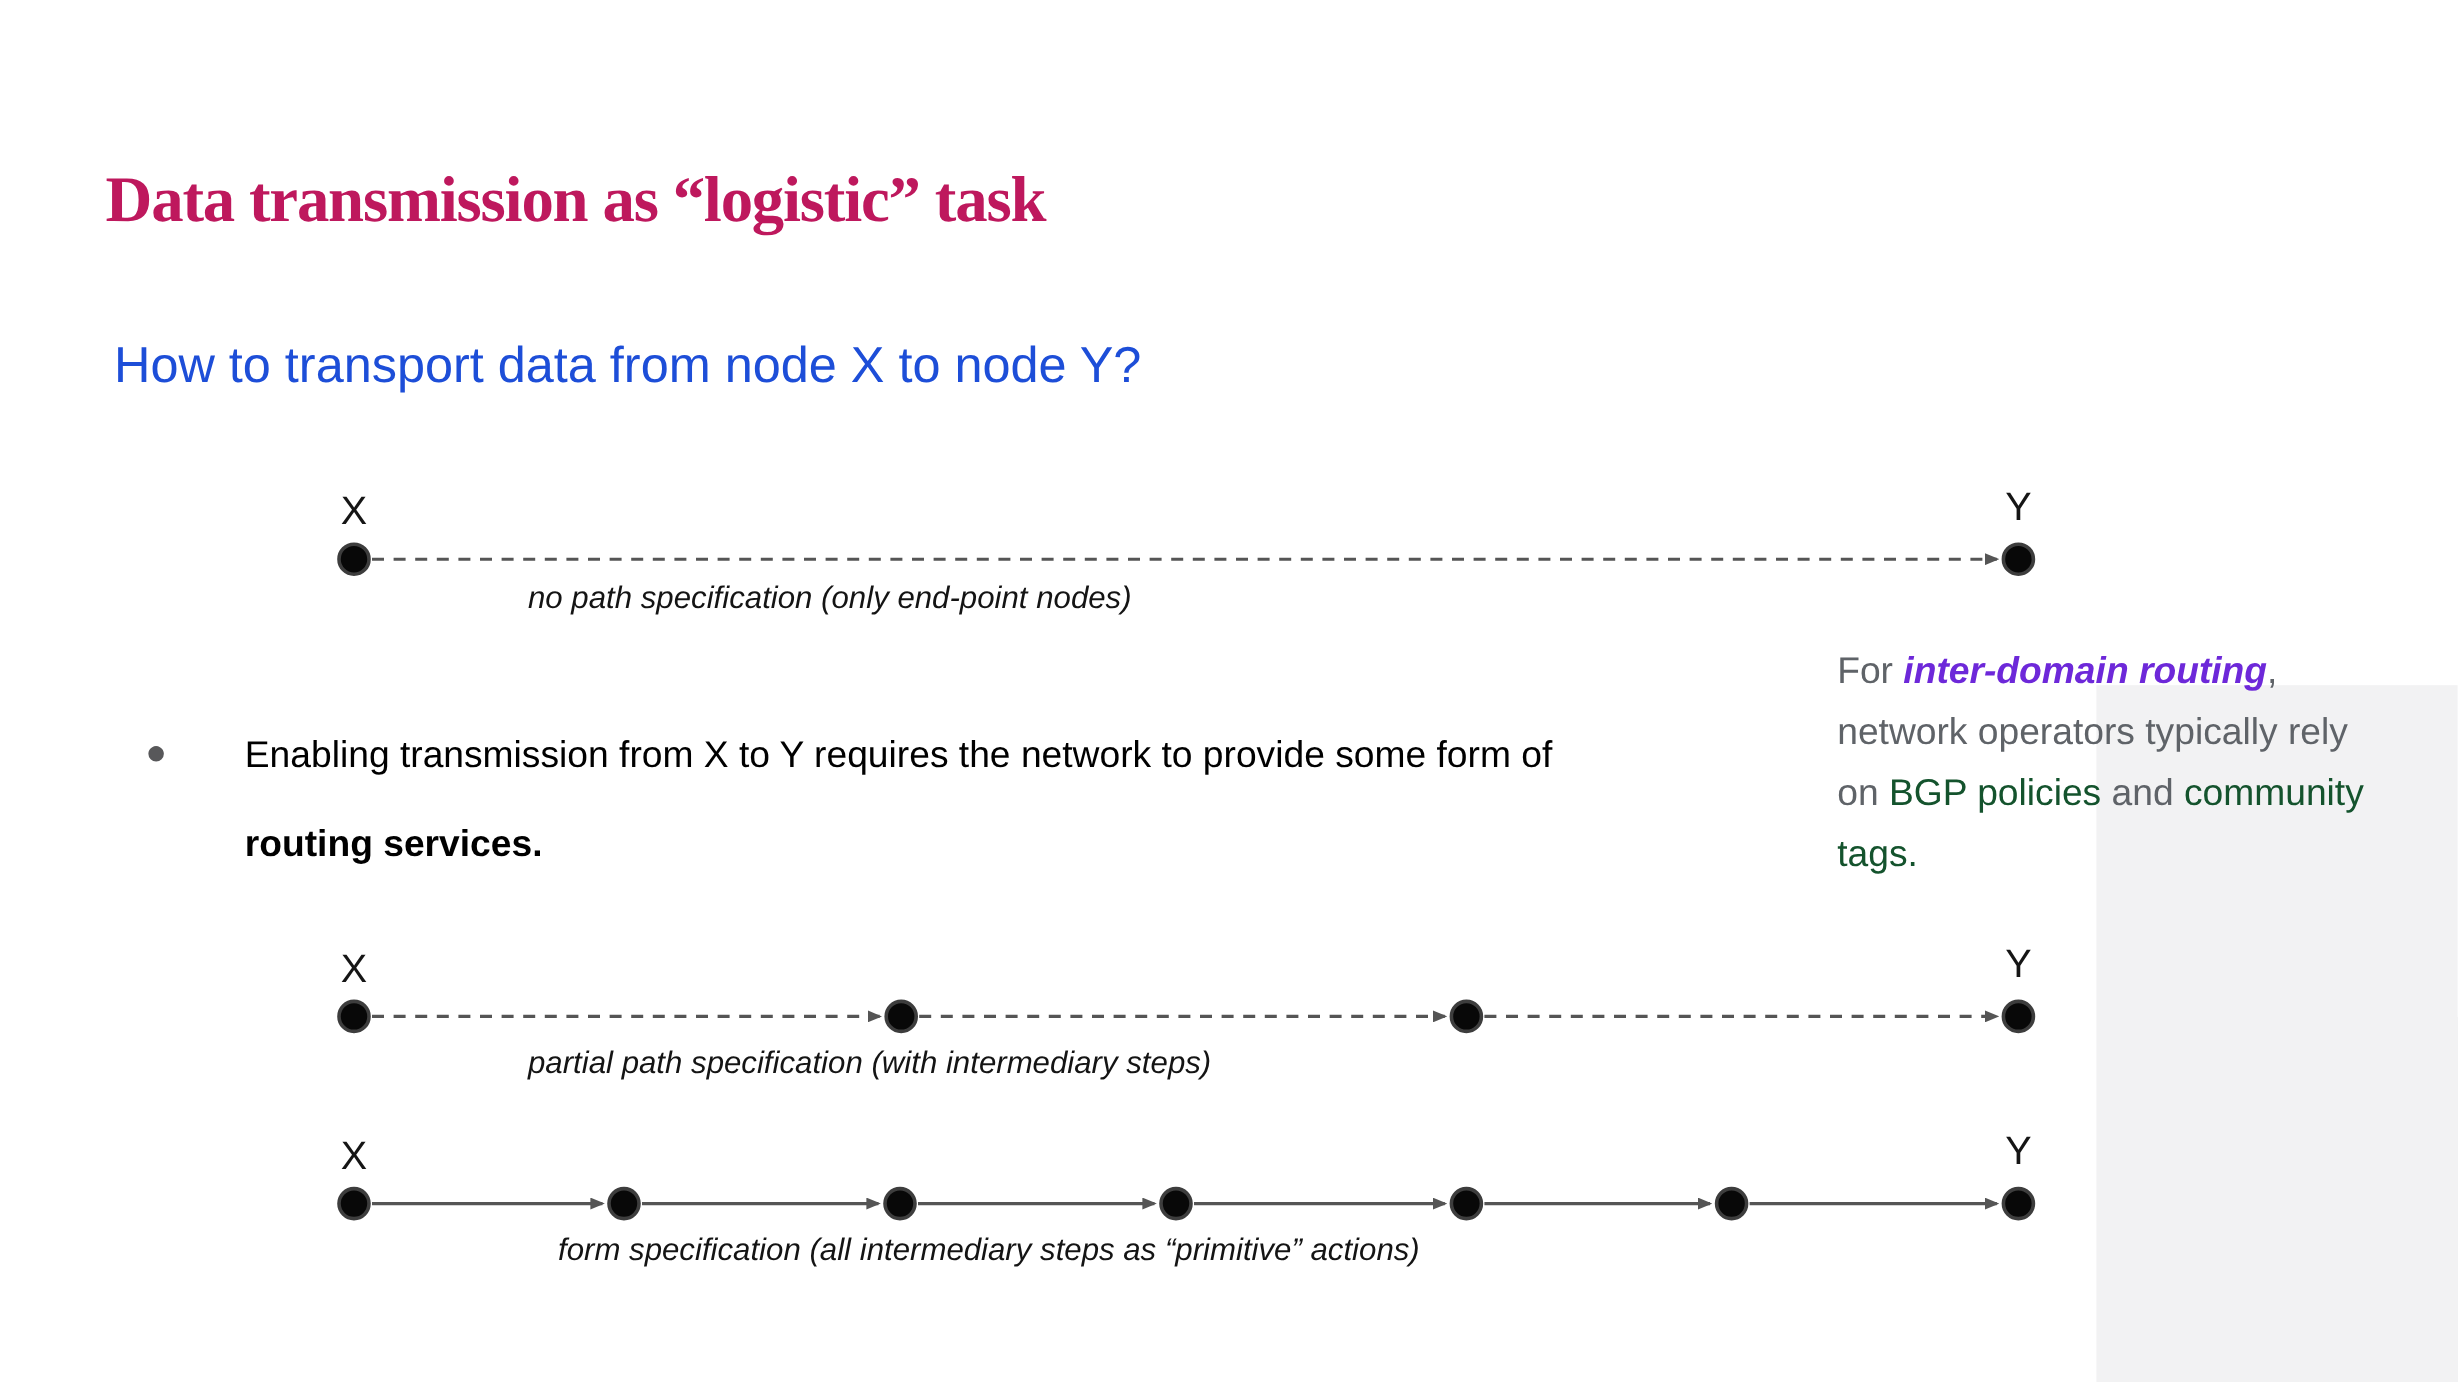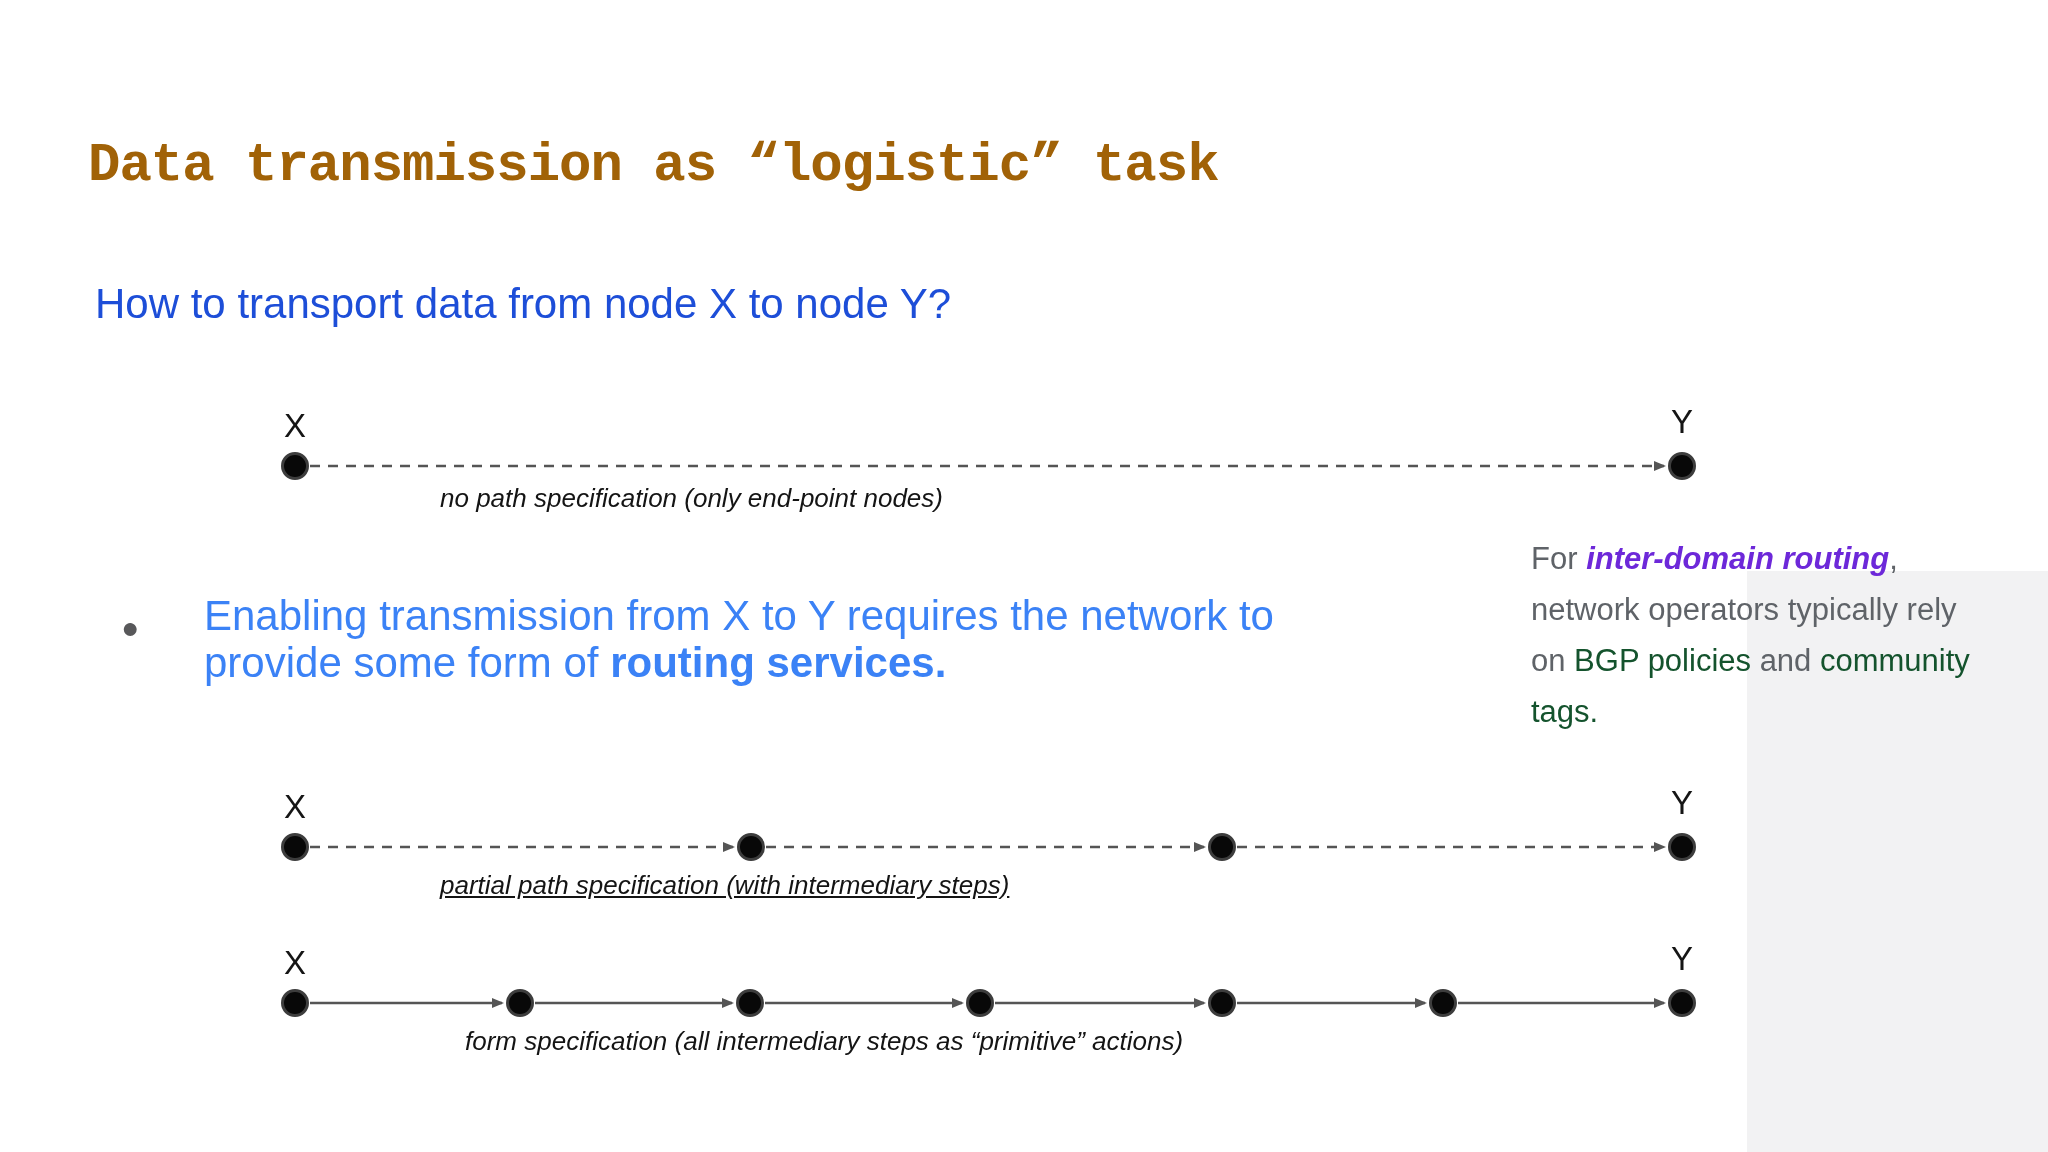--- a/index.html
+++ b/index.html
@@ -7,35 +7,35 @@
     width:2048px;height:1152px;position:relative;overflow:hidden;
     background:#ffffff;
     font-family:"Liberation Sans", sans-serif;
   }
   .panel-gray{
     position:absolute;left:1747px;top:571px;right:0;bottom:0;
     background:#f2f2f3;
   }
   .slide-title{
     position:absolute;left:88px;top:136px;
-    font-family:Liberation Mono, monospace;
-    font-size:54px;line-height:60px;font-weight:700;color:#a16207;
+    font-family:Liberation Serif, serif;
+    font-size:54px;line-height:60px;font-weight:700;color:#be185d;
     letter-spacing:-1px;white-space:nowrap;margin:0;
   }
   .slide-subtitle{
     position:absolute;left:95px;top:280px;
     font-size:42px;line-height:48px;color:#1d4ed8;white-space:nowrap;
   }
   .bullet-dot{
     position:absolute;left:121px;top:608px;
     font-size:30px;line-height:40px;color:#58585a;
   }
   .bullet-text{
     position:absolute;left:204px;top:592px;width:1190px;
-    font-size:42px;line-height:47px;color:#3b82f6;
+    font-size:31px;line-height:74px;color:#000000;
   }
   .bullet-text b{font-weight:700;}
   .side-note{
     position:absolute;left:1531px;top:533px;width:452px;
     font-size:31px;line-height:51px;color:#5f6368;
   }
   .side-note .hl{color:#6d28d9;font-weight:700;font-style:italic;}
   .side-note .lk{color:#14532d;margin-top:48px;}
   .node-label{
     position:absolute;width:60px;text-align:center;
@@ -90,17 +90,17 @@
 <div class="node-label" style="left:1652px;top:404px;">Y</div>
 <div class="diag-caption" style="left:440px;top:482px;">no path specification (only end-point nodes)</div>
 
 <span class="bullet-dot">●</span>
 <div class="bullet-text"><span>Enabling transmission from X to Y requires the network to provide some form of </span><b>routing services.</b></div>
 
 <div class="side-note"><span>For </span><span class="hl">inter-domain routing</span><span>, network operators typically rely on </span><span class="lk">BGP policies</span><span> and </span><span class="lk">community tags.</span></div>
 
 <div class="node-label" style="left:265px;top:789px;">X</div>
 <div class="node-label" style="left:1652px;top:785px;">Y</div>
-<div class="diag-caption" style="left:440px;top:869px;text-decoration:underline;">partial path specification (with intermediary steps)</div>
+<div class="diag-caption" style="left:440px;top:869px;">partial path specification (with intermediary steps)</div>
 
 <div class="node-label" style="left:265px;top:945px;">X</div>
 <div class="node-label" style="left:1652px;top:941px;">Y</div>
 <div class="diag-caption" style="left:465px;top:1025px;">form specification (all intermediary steps as “primitive” actions)</div>
 
 </body></html>

